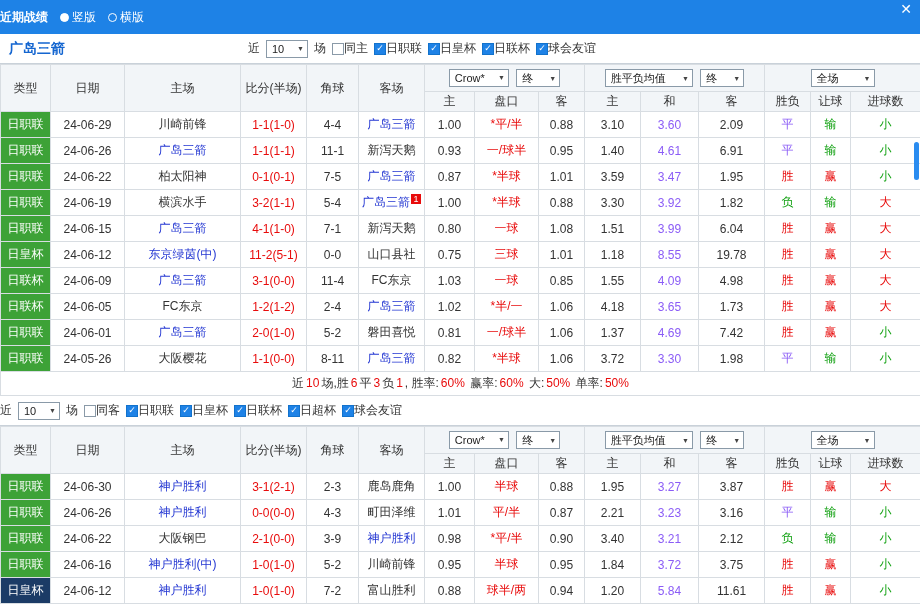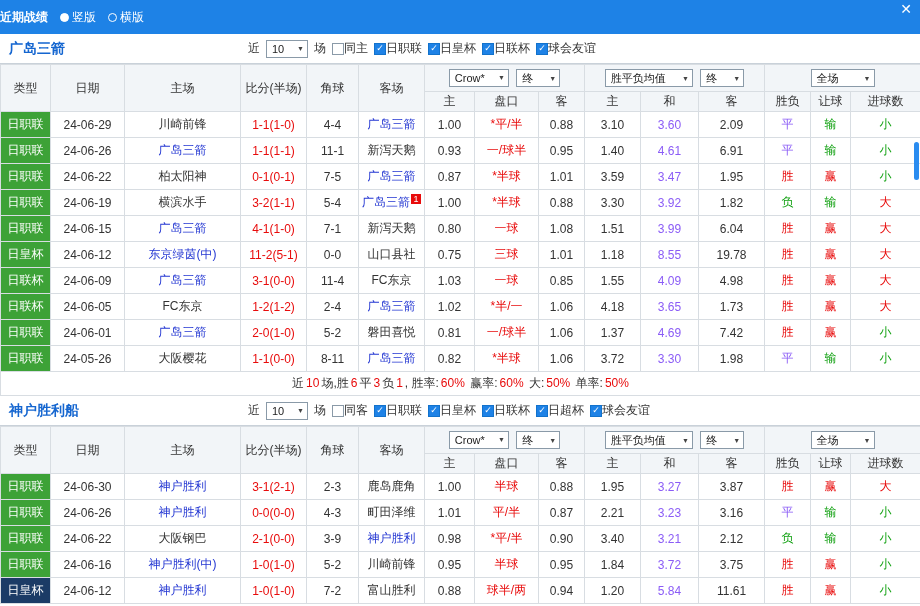--- a/index.html
+++ b/index.html
@@ -327,21 +327,20 @@
         <td class="c-green">输</td>
         <td class="c-green">小</td>
       </tr>
       <tr class="summary-row">
         <td colspan="15"><span class="c-dark">近</span><span class="c-red">10</span><span class="c-dark">场,胜</span><span class="c-red">6</span><span class="c-dark">平</span><span class="c-red">3</span><span class="c-dark">负</span><span class="c-red">1</span><span class="c-dark">, 胜率:</span><span class="c-red">60%</span><span class="c-dark"> 赢率:</span><span class="c-red">60%</span><span class="c-dark"> 大:</span><span class="c-red">50%</span><span class="c-dark"> 单率:</span><span class="c-red">50%</span></td>
       </tr>
     </tbody>
 </table>
 
 <div class="section-head">
-  <span class="team-name">神户胜利船</span>
   <div class="filters">
       <span class="lbl">近</span>
       <span class="select sel-count">
         <span>10</span>
         <span class="caret">▼</span>
       </span>
       <span class="lbl">场</span>
       <span class="cb-wrap">
         <span class="cb"></span>
         <span>同客</span>

